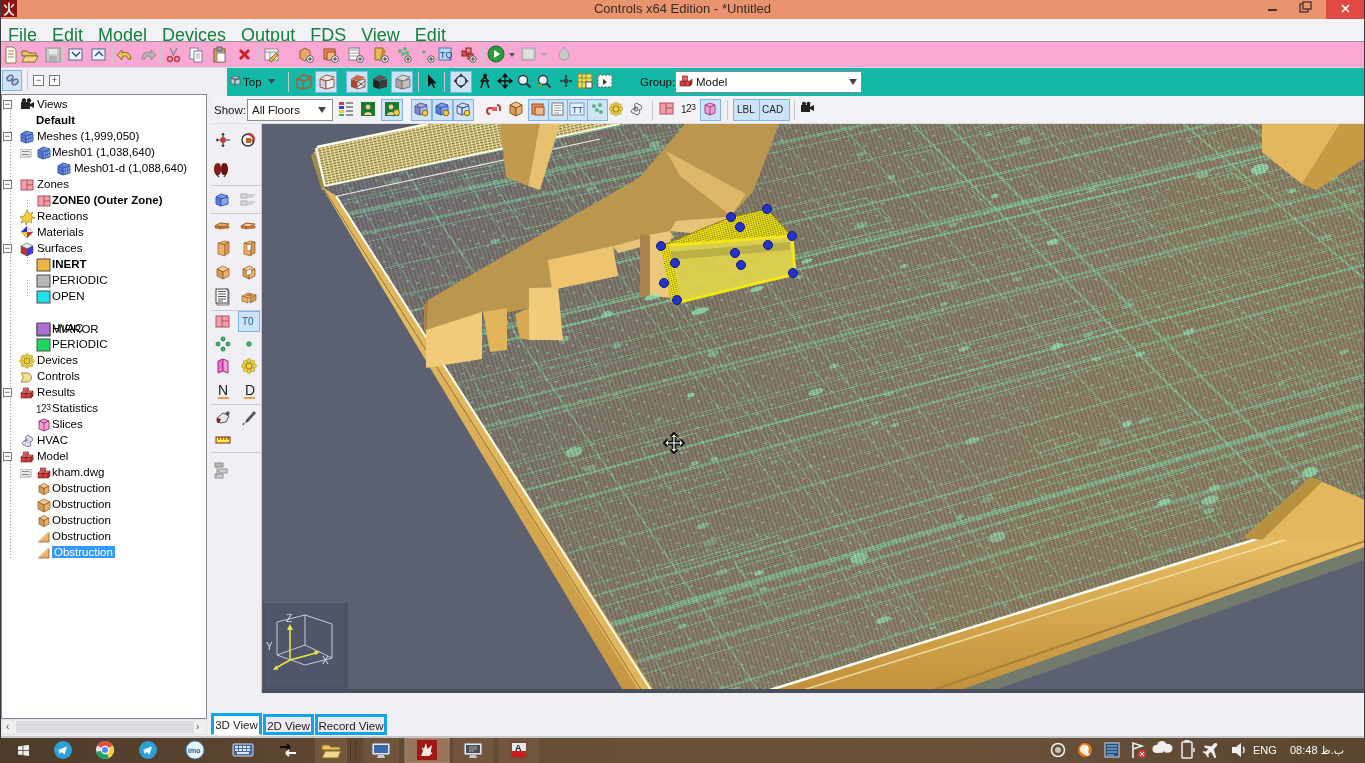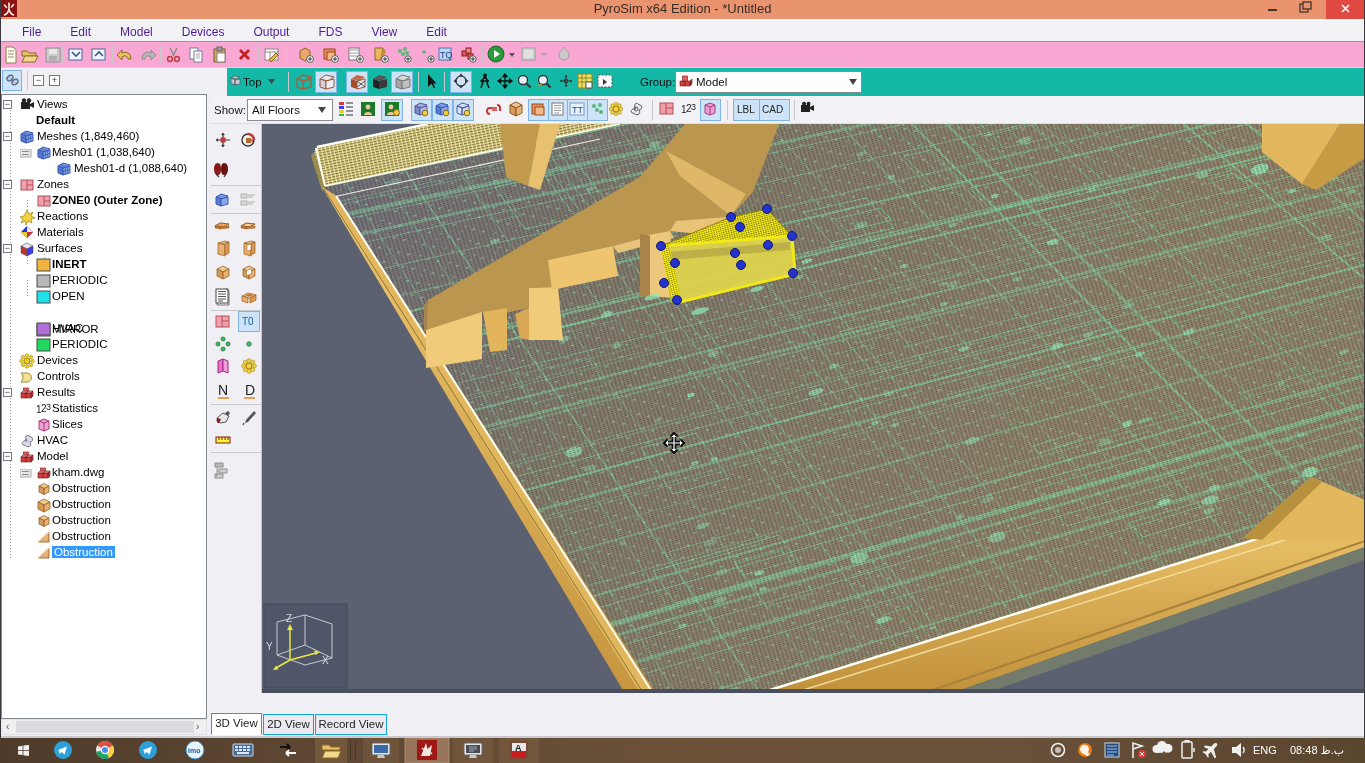--- a/index.html
+++ b/index.html
@@ -1,41 +1,41 @@
 <!DOCTYPE html>
 <html><head><meta charset="utf-8"><style>
 *{margin:0;padding:0;box-sizing:border-box}
 body{width:1365px;height:763px;overflow:hidden;font-family:"Liberation Sans",sans-serif;background:#f0eff4;position:relative}
 .abs{position:absolute}
 #titlebar{left:0;top:0;width:1365px;height:19px;background:#e9946f}
 #title{left:0;top:1px;width:1365px;text-align:center;font-size:13px;color:#3a2a22}
 #menubar{left:0;top:20px;width:1365px;height:22px;background:#f2f1f6;border-top:1px solid #fff;border-bottom:1px solid #96959a}
-.menu{float:left;font-size:12px;color:#4c1d95;padding:4px 7px 0 22px}
+.menu{float:left;font-size:18px;color:#15803d;padding:4px 7px 0 8px}
 #toolbar1{left:0;top:42px;width:1365px;height:26px;background:#f9a8d4;border-bottom:1px solid #d8d7dc}
 #lpanel{left:0;top:68px;width:208px;height:667px;background:#f0eff4}
 #tree{left:1px;top:94px;width:206px;height:625px;background:#fff;border:1px solid #828790;overflow:hidden}
 #lphscroll{left:1px;top:719px;width:206px;height:16px;background:#f0f0f0;border:1px solid #e3e2e8;font-size:10px;color:#555}
 #toolbar2{left:227px;top:68px;width:1154px;height:28px;background:#14b8a6}
 #toolbar3{left:211px;top:96px;width:1154px;height:28px;background:#f2f1f6;border-bottom:1px solid #e0dfe4}
 #toolstrip{left:211px;top:124px;width:51px;height:569px;background:#f0eff4;border-right:1px solid #c9c8cd}
 #tabrow{left:211px;top:693px;width:1154px;height:42px;background:#f0eff4}
-.tab{position:absolute;top:21px;height:21px;font-size:11.5px;padding:3px 0 0 0;text-align:center;border:1px solid #0ea5e9;background:#ece9f0;color:#222;white-space:nowrap}
+.tab{position:absolute;top:21px;height:21px;font-size:11.5px;padding:3px 0 0 0;text-align:center;border:3px solid #0ea5e9;background:#ece9f0;color:#222;white-space:nowrap}
 .tab.active{background:#fff;border-bottom:1px solid #fff;height:22px;top:20px;z-index:3}
 #taskbar{left:0;top:738px;width:1365px;height:25px;background:linear-gradient(90deg,#4e3b2a 0%,#5f4833 25%,#6b5138 50%,#68503a 75%,#5a452f 100%)}
 .tbtn{position:absolute;border:1px solid #7eb4ea;background:#cde3f7}
 .trow{position:absolute;left:0;width:206px;height:16px;font-size:11.5px;color:#000;white-space:nowrap}
 .trow .txt{position:absolute;top:1px}
 .trow .bold{font-weight:bold}
 .exp{position:absolute;width:9px;height:9px;border:1px solid #777;background:#fff;font-size:9px;line-height:7px;text-align:center;color:#333}
 </style></head><body>
 <div class="abs" id="titlebar"></div>
 <div class="abs" style="left:0;top:0;width:1px;height:738px;background:#3a3a40;z-index:50"></div>
 <div class="abs" style="left:1364px;top:0;width:1px;height:738px;background:#3a3a40;z-index:50"></div>
 <div class="abs" style="left:0;top:736px;width:1365px;height:2px;background:#c9c8cd;z-index:49"></div>
-<div class="abs" id="title">PyroSim x64 Edition - *Untitled</div>
+<div class="abs" id="title">Controls x64 Edition - *Untitled</div>
 <svg class="abs" style="left:1px;top:0" width="16" height="17">
     <rect width="16" height="17" fill="#8c1212"></rect>
     <g stroke="#f2ece4" stroke-width="1.6" fill="none" stroke-linecap="round">
       <path d="M8 3 L8 9 M8 9 C7.5 12 5.5 14 3.5 15 M8 9 C8.5 12 10.5 14 12.5 15"></path>
       <path d="M3.5 5 L5.5 7.5 M12.5 4.5 L10.5 7"></path>
     </g>
   </svg>
 <svg class="abs" style="right:0;top:0" width="105" height="19">
  <rect x="0" y="0" width="105" height="19" fill="#e9946f"></rect>
  <rect x="8" y="9" width="9" height="2" fill="#4a3027"></rect>
@@ -224,21 +224,21 @@
 <div class="trow" style="top:129px">
     <span class="exp" style="left:3px;top:3px">−</span>
     <svg class="abs" style="left:19px;top:0" width="16" height="16">
       <g stroke="#3a5ab8" fill="#7a9ae0">
         <path d="M2 5 l5 -3 7 2 -5 3z"></path>
         <path d="M2 5 l5 2 0 7 -5 -2z" fill="#5a7ad0"></path>
         <path d="M7 7 l7 -2 0 7 -7 2z" fill="#8aa8e8"></path>
         <path d="M4.5 3.8 l7 2 M2 8 l5 2 0 4 M7 10.5 l7 -2 M9.3 6.3 l0 7 M11.6 5.7 l0 7" fill="none" stroke-width="0.8"></path>
       </g>
     </svg>
-    <span class="txt" style="left:37px">Meshes (1,849,460)</span>
+    <span class="txt" style="left:37px">Meshes (1,999,050)</span>
   </div>
 <div class="trow" style="top:145px">
     <svg class="abs" style="left:20px;top:4px" width="12" height="9">
       <rect x="0" y="0" width="11" height="8" fill="#e8e8e8" stroke="#aaa"></rect>
       <path d="M2 2.5h7M2 5.5h7" stroke="#888"></path>
     </svg>
     <svg class="abs" style="left:36px;top:0" width="16" height="16">
       <g stroke="#3a5ab8" fill="#7a9ae0">
         <path d="M2 5 l5 -3 7 2 -5 3z"></path>
         <path d="M2 5 l5 2 0 7 -5 -2z" fill="#5a7ad0"></path>

